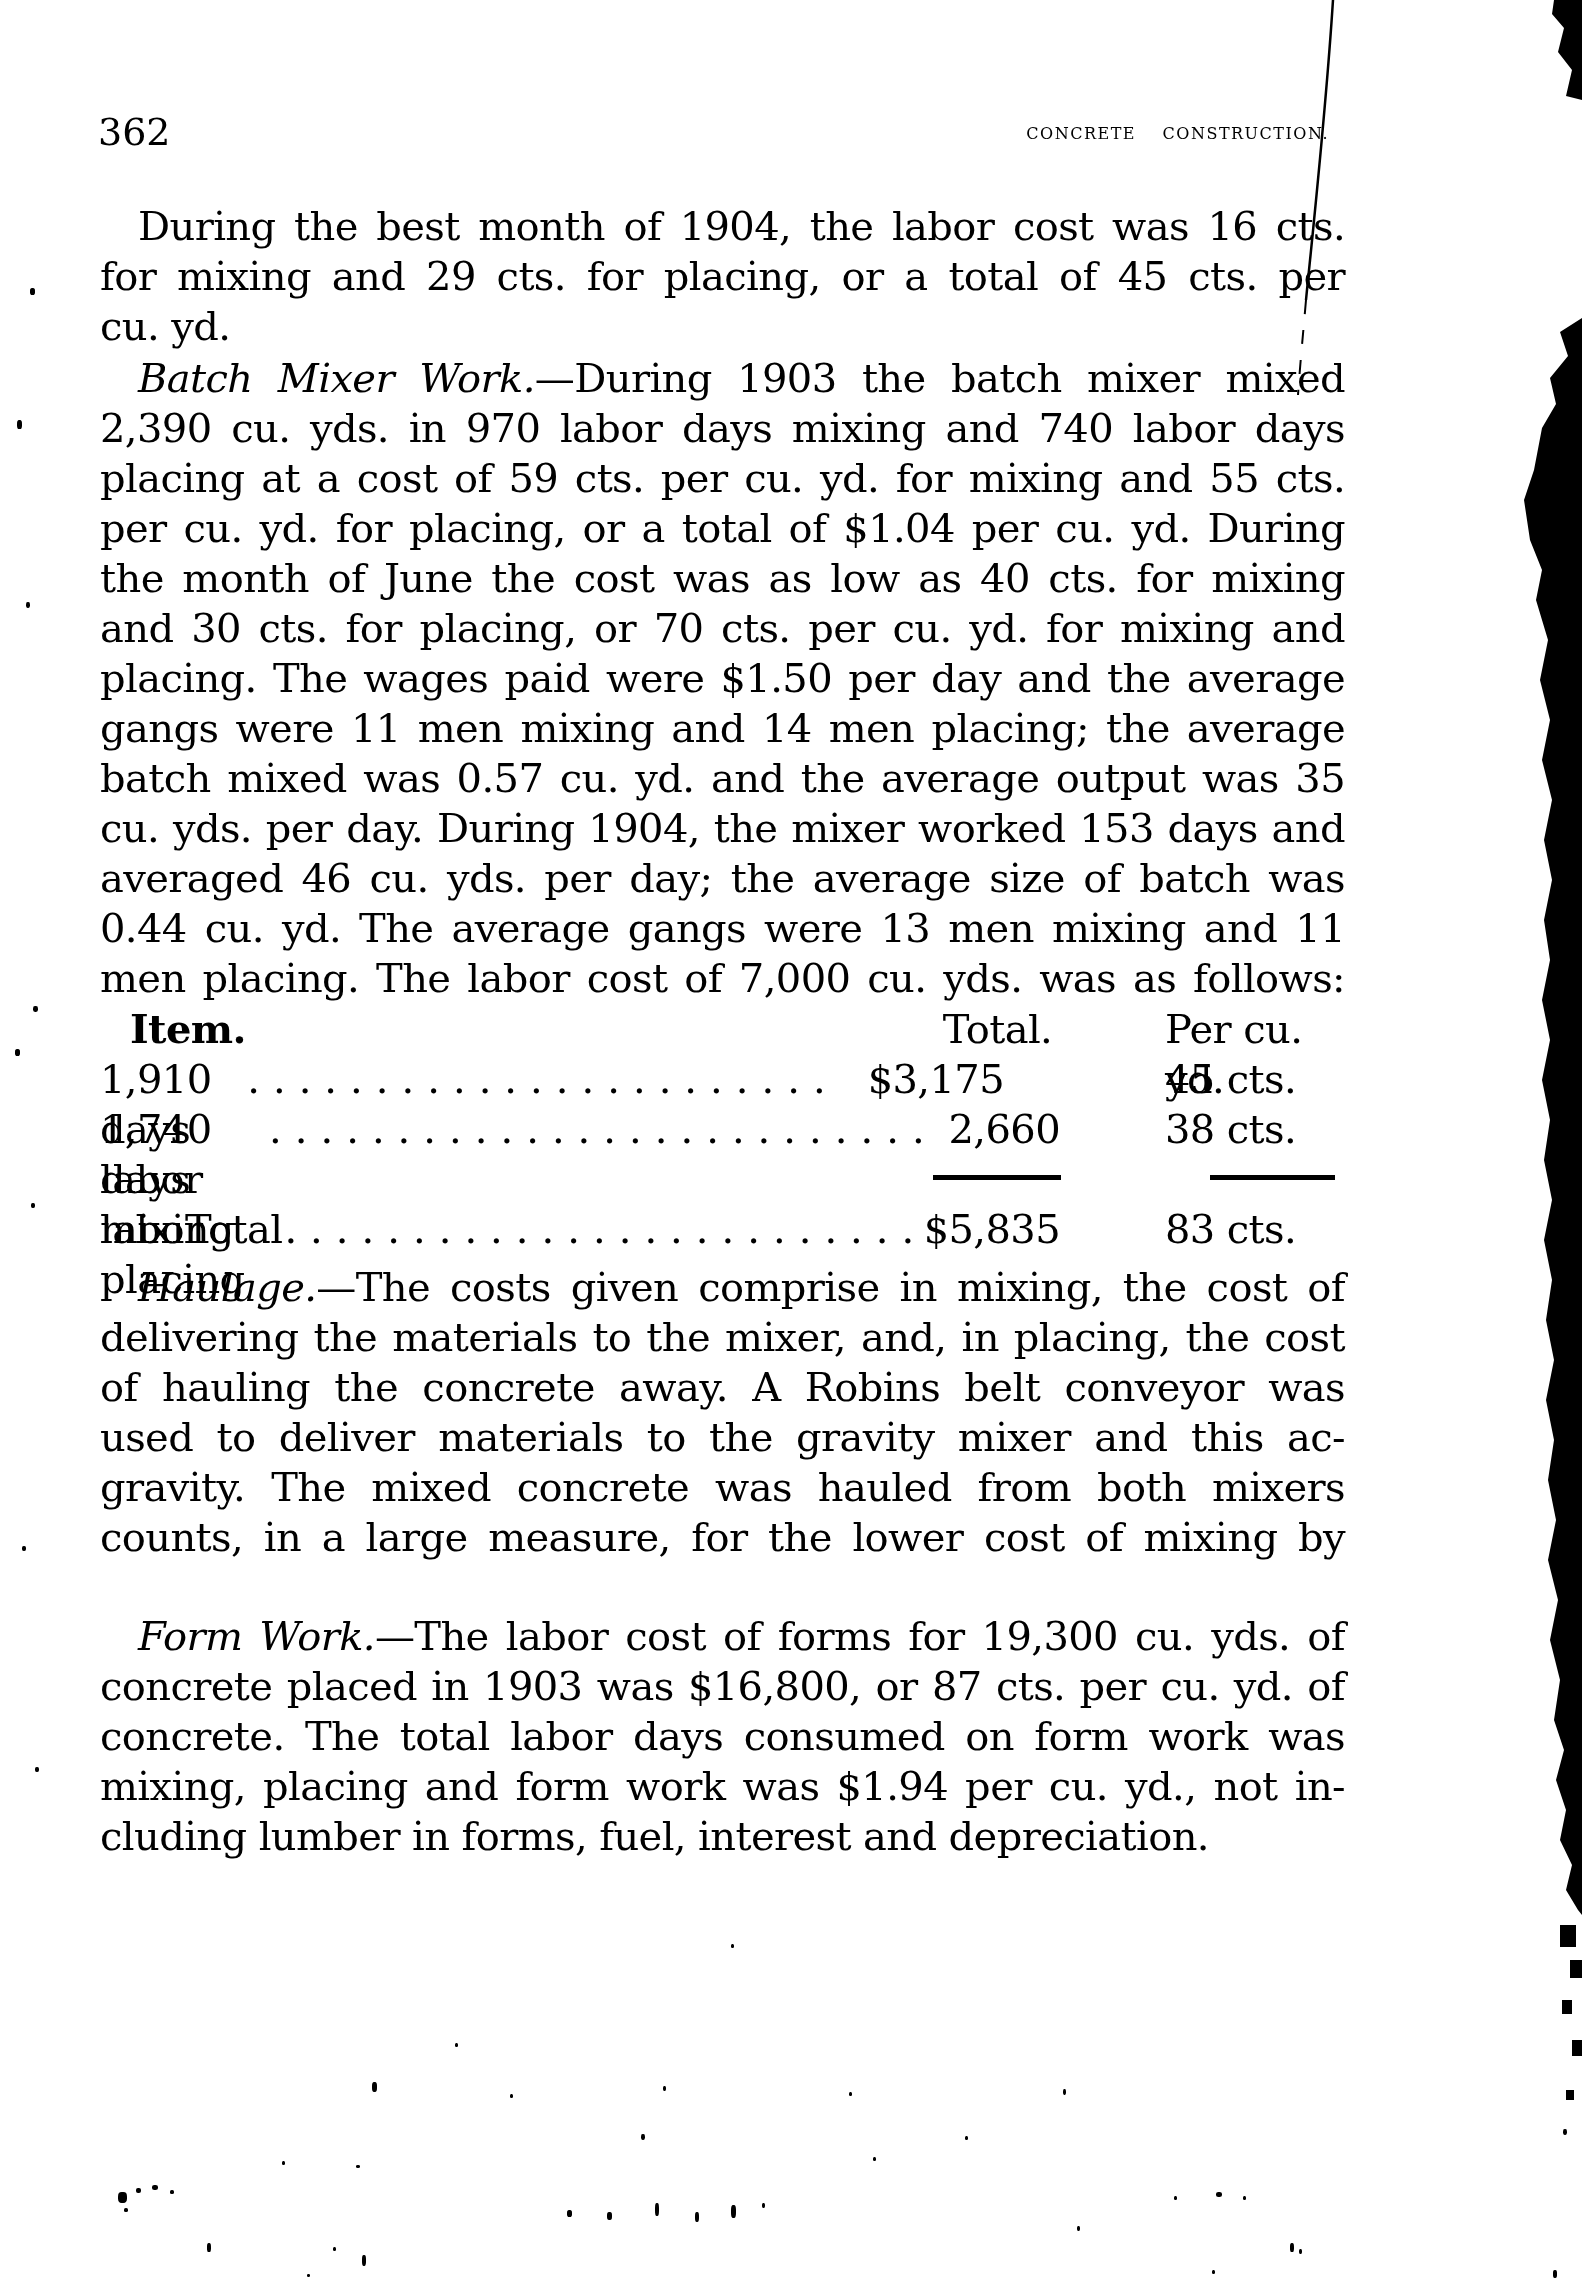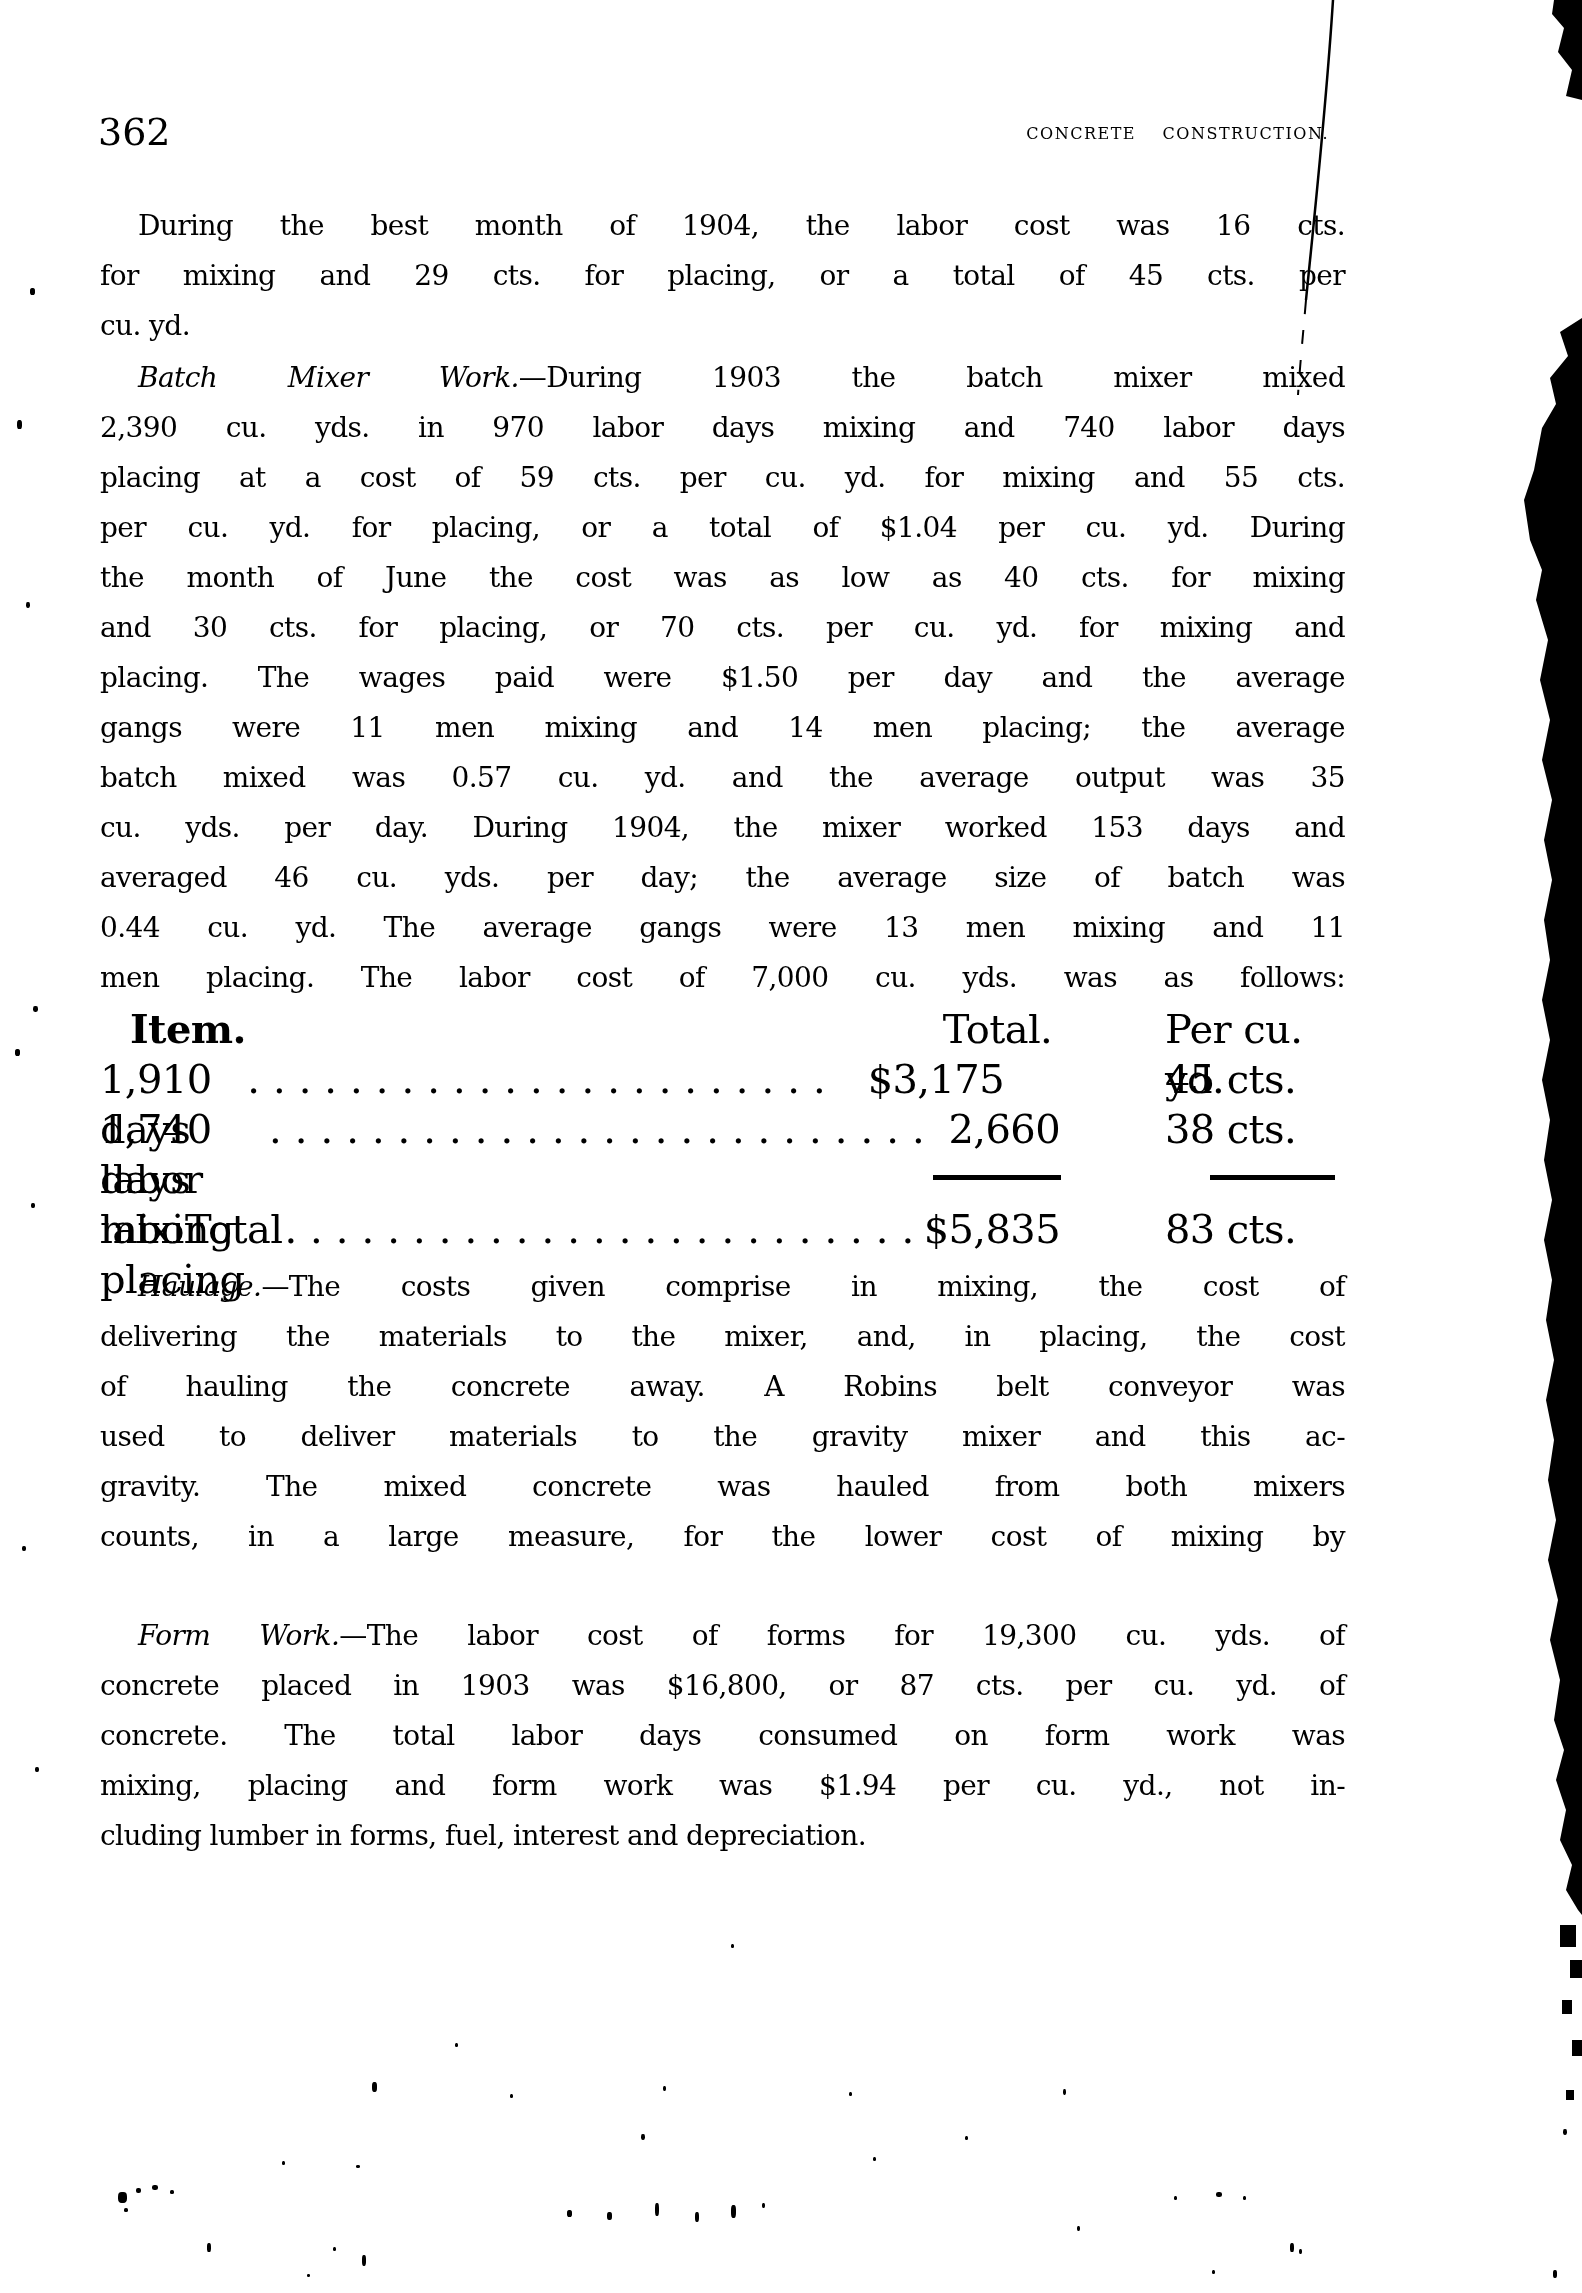--- a/index.html
+++ b/index.html
@@ -5,21 +5,21 @@
   html,body{margin:0;padding:0;background:#fff;}
   #page{position:relative;width:1582px;height:2293px;background:#ffffff;overflow:hidden;
         font-family:"DejaVu Serif", serif;color:#000;}
   .abs{position:absolute;}
   
   #page-number{left:98px;top:110px;font-size:38px;line-height:44px;}
   #running-title{left:84px;top:112px;width:1245px;text-align:right;
 romanize     font-size:36px;line-height:44px;letter-spacing:1.5px;word-spacing:20px;}
   
   .para{left:100px;width:1245px;}
-  .line{font-size:28px;line-height:50px;letter-spacing:-0.6px;
+  .line{font-size:40px;line-height:50px;letter-spacing:-0.6px;
         text-align:justify;text-align-last:justify;}
   .line em.lead{font-style:italic;}
   .line.in{text-indent:38px;}
   .line.last{text-align-last:left;}
   #para-1{top:201px;} #para-2{top:353px;} #para-3{top:1262px;} #para-4{top:1611px;}
   
   #cost-table{left:100px;top:1004px;width:1235px;height:270px;}
   .trow{position:absolute;left:0;width:1235px;display:flex;align-items:baseline;
         font-size:40px;line-height:50px;letter-spacing:-0.6px;}
   .trow .cell-item{flex:1 1 auto;display:flex;align-items:baseline;overflow:hidden;}

